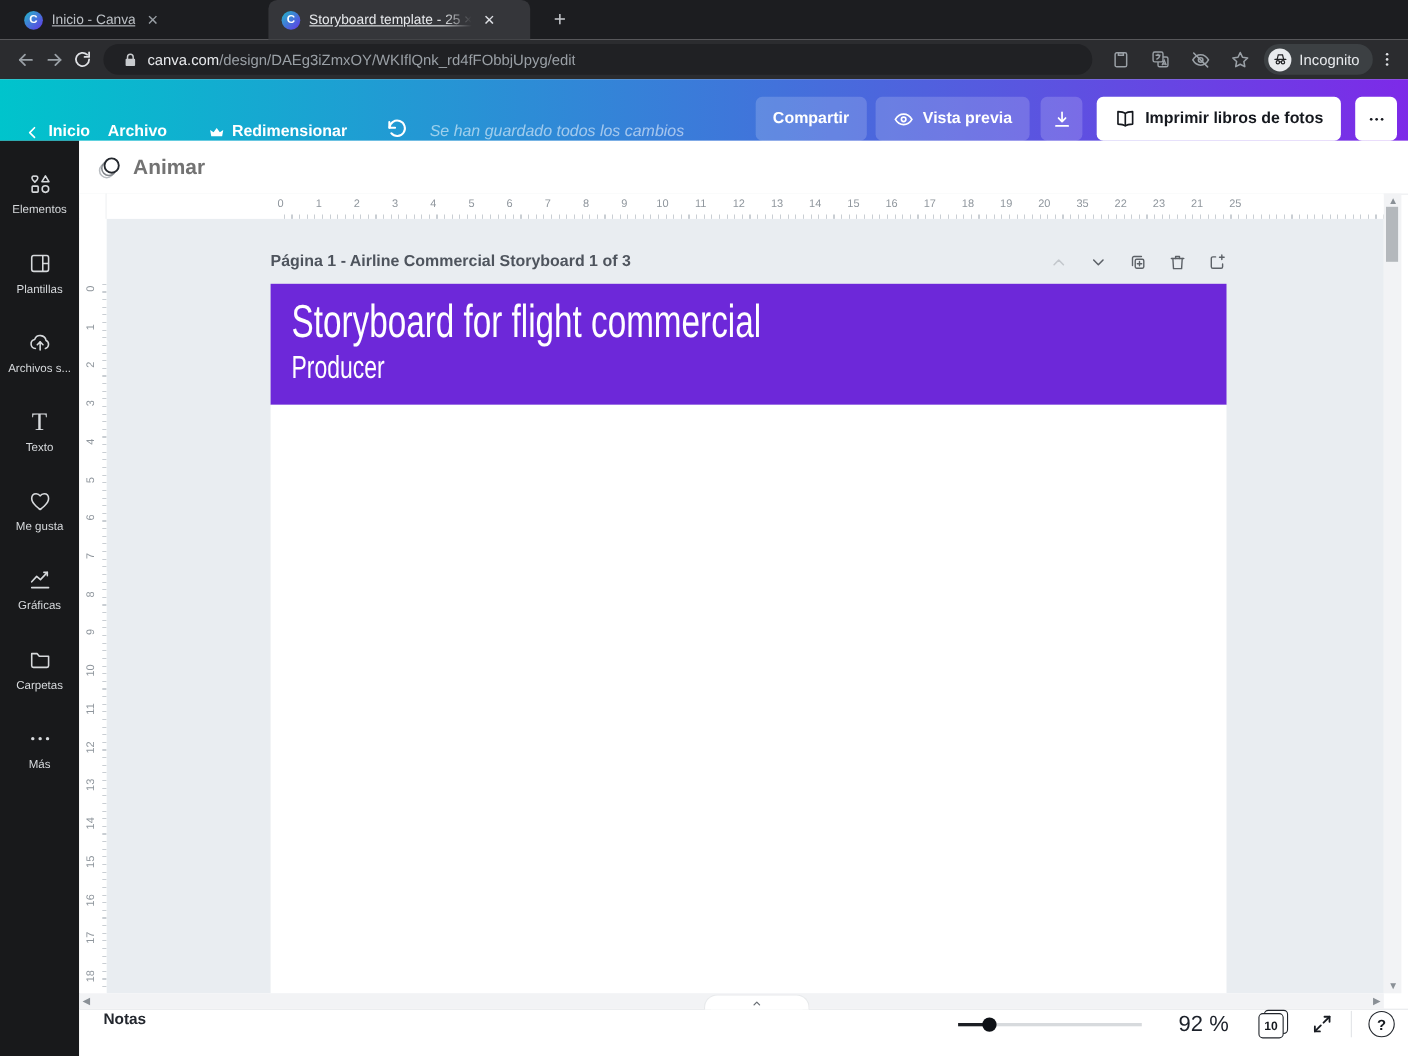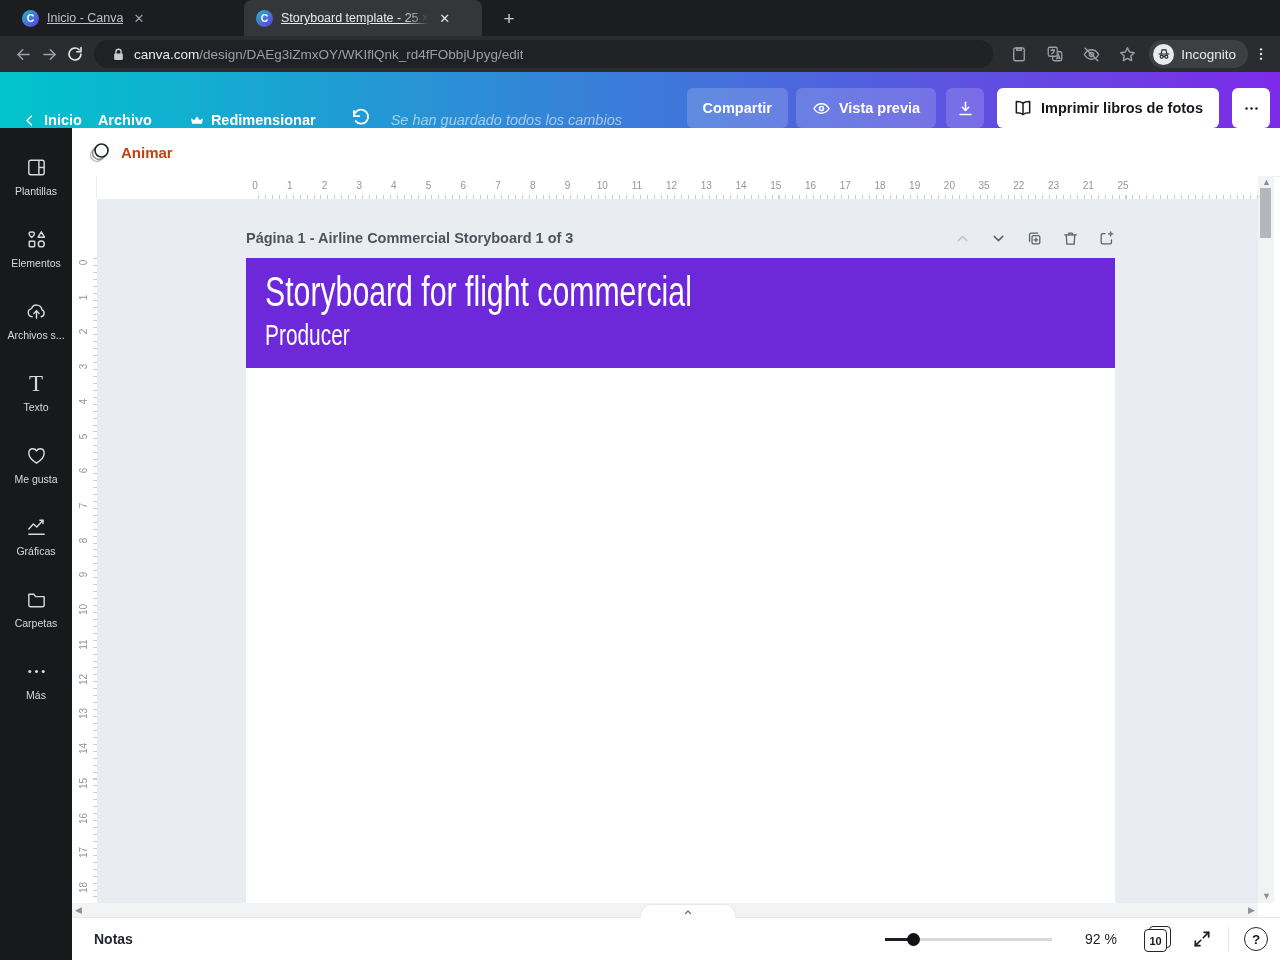--- a/index.html
+++ b/index.html
@@ -55,21 +55,21 @@
   #sidebar { position:absolute; left:0; top:128px; width:72px; height:832px; background:#18191b;
              display:flex; flex-direction:column; padding-top:12px; }
   .sbitem { height:72px; display:flex; flex-direction:column; align-items:center; justify-content:center;
             gap:6px; color:#d6d9dc; cursor:pointer; }
   .sbitem .lbl { font-size:10.5px; white-space:nowrap; }
   .sbitem svg { width:23px; height:23px; }
 
   
   #animbar { position:absolute; left:72px; top:128px; width:1208px; height:48px; background:#fff;
              display:flex; align-items:center; padding-left:16px; box-shadow:0 1px 0 #ebedef; }
-  #animbtn { display:flex; align-items:center; gap:9px; font-size:15px; font-weight:600; color:#c2410c; cursor:pointer; }
+  #animbtn { display:flex; align-items:flex-end; gap:9px; font-size:19px; font-weight:600; color:#737373; cursor:pointer; }
 
   
   #rcorner { position:absolute; left:72px; top:176px; width:25px; height:23px; background:#fff; border-right:1px solid #eceef0;}
   #hruler  { position:absolute; left:97px; top:176px; width:1161px; height:23px; background:#fff; overflow:hidden; }
   #hruler .ticks { position:absolute; left:161px; right:0; bottom:0; height:4px;
       background:repeating-linear-gradient(to right,#c9ced3 0 1px, transparent 1px 6.94px); }
   .hnum { position:absolute; top:4px; transform:translateX(-50%); font-size:10px; color:#8f969d;
           left:calc(158px + var(--i) * 34.72px); }
   #vruler { position:absolute; left:72px; top:199px; width:25px; height:704px; background:#fff; overflow:hidden; }
   #vruler .ticks { position:absolute; top:59px; bottom:0; right:0; width:4px;
@@ -91,31 +91,31 @@
   #page { position:absolute; left:149px; top:169px; width:869px; height:535px; background:#fff; }
 
   
   #vscroll { position:absolute; left:1258px; top:176px; width:16px; height:727px; background:#f2f3f5; }
   #vscroll .thumb { position:absolute; left:2px; top:12px; width:11px; height:50px; background:#b4b8bc; }
   .scrarrow { position:absolute; color:#8a9096; font-size:9px; line-height:9px; }
   #hscroll { position:absolute; left:72px; top:903px; width:1186px; height:14px; background:#f2f3f5; }
 
   
   #footer { position:absolute; left:72px; top:917px; width:1208px; height:43px; background:#fff;
-            border-top:1px solid #e7e9eb; display:flex; align-items:center; }
+            border-top:1px solid #e7e9eb; display:flex; align-items:flex-start; }
   #notch { position:absolute; left:568px; top:-14px; width:96px; height:14px; background:#fff;
            border:1px solid #e7e9eb; border-bottom:none; border-radius:12px 12px 0 0;
            display:flex; align-items:flex-end; justify-content:center; color:#6b7076; }
   #footer .notes { font-size:14px; font-weight:600; color:#23272e; margin-left:22px; cursor:pointer; }
   #footer .right { margin-left:auto; display:flex; align-items:center; margin-right:12px; }
   #zoomslider { width:167px; height:14px; position:relative; cursor:pointer; }
   #zoomslider .trackd { position:absolute; left:0; top:6px; width:28px; height:2.5px; background:#1c1f24; }
   #zoomslider .trackl { position:absolute; left:28px; right:0; top:6px; height:2.5px; background:#d7dadd; }
   #zoomslider .knob { position:absolute; left:22px; top:0.5px; width:13px; height:13px; border-radius:50%; background:#0e1116; }
-  #zoomval { font-size:14px; color:#1c212a; margin-left:33px; }
+  #zoomval { font-size:20px; color:#1c212a; margin-left:33px; }
   #pagesbtn { margin-left:27px; position:relative; width:28px; height:26px; cursor:pointer; }
   #pagesbtn .back { position:absolute; left:5px; top:0; width:22px; height:22px; border:1.8px solid #22262c; border-radius:4px; }
   #pagesbtn .front { position:absolute; left:0; top:3px; width:23px; height:23px; border:1.8px solid #22262c; border-radius:4px;
                      background:#fff; display:flex; align-items:center; justify-content:center;
                      font-size:11px; font-weight:bold; color:#14181d; }
   #expandbtn { margin-left:20px; color:#181c22; cursor:pointer; }
   #fdivider { width:1px; height:24px; background:#e2e4e7; margin-left:16px; }
   #helpbtn { margin-left:15px; width:24px; height:24px; border:1.8px solid #22262c; border-radius:50%;
              display:flex; align-items:center; justify-content:center; font-size:13.5px; font-weight:bold; color:#14181d; cursor:pointer; }
 </style>
@@ -264,35 +264,35 @@
     <svg width="17" height="17" viewBox="0 0 24 24" fill="currentColor">
         <circle cx="5" cy="12" r="1.7"></circle>
         <circle cx="12" cy="12" r="1.7"></circle>
         <circle cx="19" cy="12" r="1.7"></circle>
       </svg>
   </div>
 </div>
 
 <div id="sidebar">
   <div class="sbitem">
-    <svg viewBox="0 0 24 24" fill="none" stroke="currentColor" stroke-width="1.5">
-        <rect x="4" y="4.5" width="16" height="15" rx="2"></rect>
-        <path d="M14.5 4.5v15"></path>
-        <path d="M14.5 12H20"></path>
-      </svg>
-    <span class="lbl">Plantillas</span>
-  </div>
-  <div class="sbitem">
     <svg viewBox="0 0 24 24" fill="none" stroke="currentColor" stroke-width="1.5" stroke-linejoin="round">
         <path d="M7 10C5.3 8.5 4.2 7.2 4.2 6A1.9 1.9 0 0 1 7 4.4 1.9 1.9 0 0 1 9.8 6c0 1.2-1.1 2.5-2.8 4z"></path>
         <path d="M17 4l3.3 5.6h-6.6z"></path>
         <rect x="4.4" y="13.8" width="5.7" height="5.7" rx="0.8"></rect>
         <circle cx="17" cy="16.6" r="3.1"></circle>
       </svg>
     <span class="lbl">Elementos</span>
+  </div>
+  <div class="sbitem">
+    <svg viewBox="0 0 24 24" fill="none" stroke="currentColor" stroke-width="1.5">
+        <rect x="4" y="4.5" width="16" height="15" rx="2"></rect>
+        <path d="M14.5 4.5v15"></path>
+        <path d="M14.5 12H20"></path>
+      </svg>
+    <span class="lbl">Plantillas</span>
   </div>
   <div class="sbitem">
     <svg viewBox="0 0 24 24" fill="none" stroke="currentColor" stroke-width="1.5" stroke-linecap="round" stroke-linejoin="round">
         <path d="M7.5 17.5a4.3 4.3 0 0 1-.7-8.5 5.6 5.6 0 0 1 10.8 1 4 4 0 0 1-.6 7.5"></path>
         <path d="M12 11.5V19"></path>
         <path d="M9.3 14l2.7-2.7 2.7 2.7"></path>
       </svg>
     <span class="lbl">Archivos s...</span>
   </div>
   <div class="sbitem">

